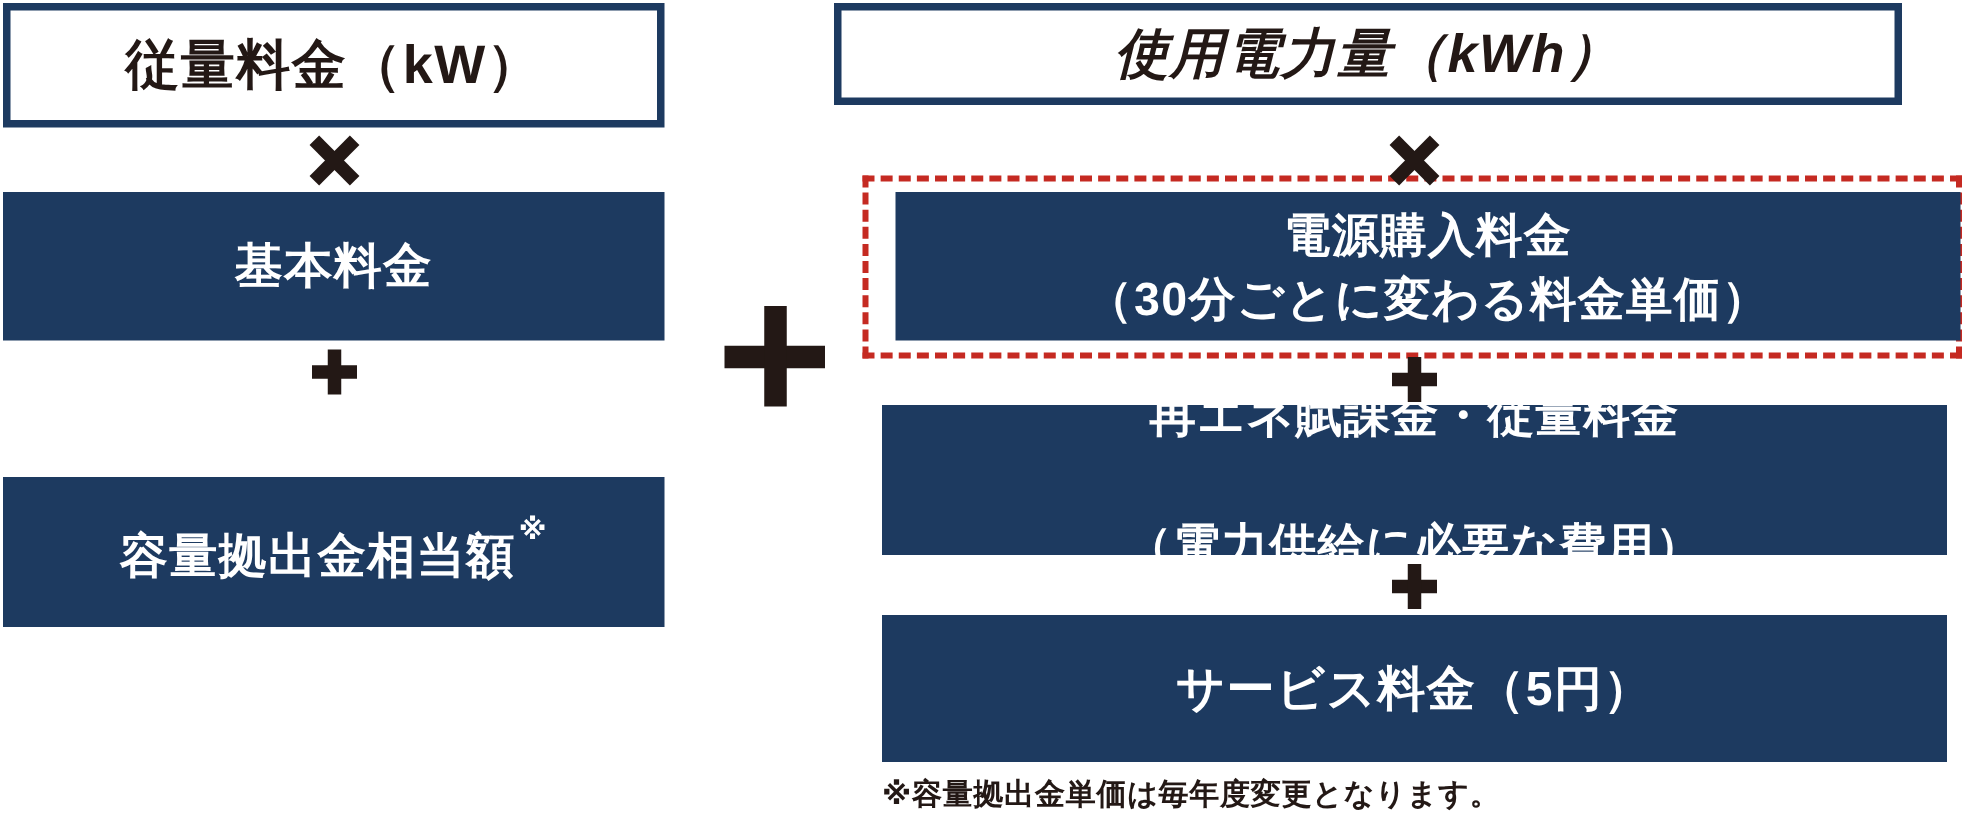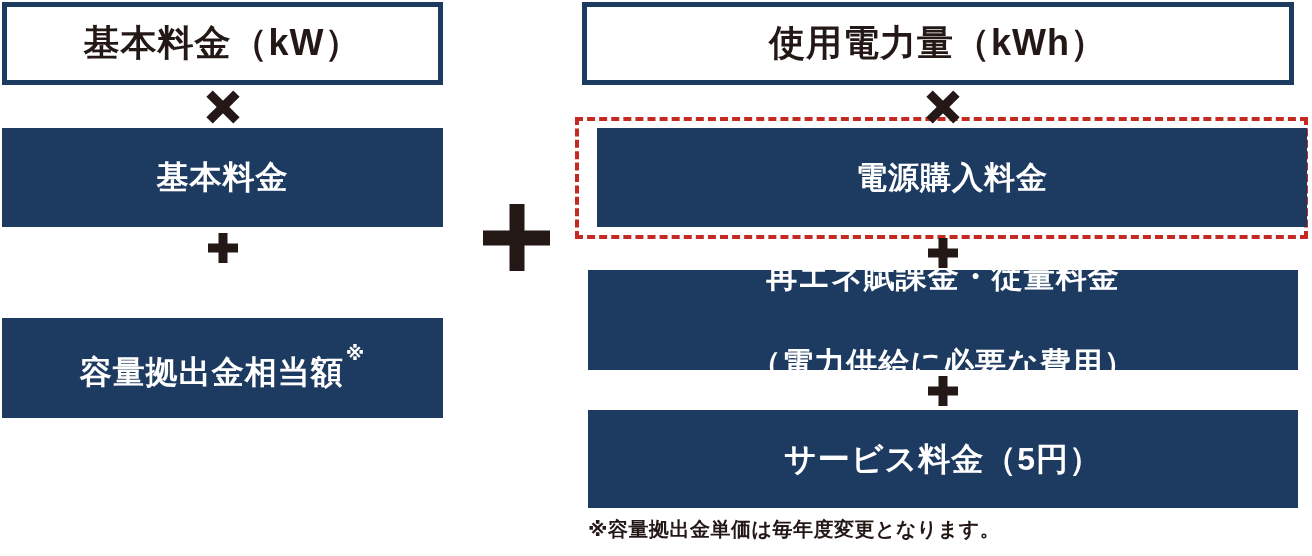--- a/index.html
+++ b/index.html
@@ -116,52 +116,53 @@
     letter-spacing:0.5px;
     white-space:nowrap;
   }
 </style>
 </head>
 <body>
 
 <div class="canvas">
 
   <div class="outline-box" style="left:2px;top:2px;width:441px;height:83px;">
-    <span>基本料金（kW）</span>
+    <span>従量料金（kW）</span>
   </div>
 
   <div class="op-row" style="left:2px;top:90px;width:441px;height:34px;">
     <span class="icon-cross"></span>
   </div>
 
   <div class="solid-box" style="left:2px;top:128px;width:441px;height:99px;">
     <span class="single">基本料金</span>
   </div>
 
   <div class="op-row" style="left:2px;top:233px;width:441px;height:30px;">
     <span class="icon-plus"></span>
   </div>
 
   <div class="solid-box" style="left:2px;top:270px;width:441px;height:100px;margin-top:48px;">
     <span class="single"><span>容量拠出金相当額</span><sup class="note-mark">※</sup></span>
   </div>
 
   <span class="icon-plus-big"></span>
 
-  <div class="outline-box" style="left:582px;top:2px;width:712px;height:83px;">
+  <div class="outline-box" style="left:556px;top:2px;width:712px;height:68px;font-style:italic;">
     <span>使用電力量（kWh）</span>
   </div>
 
   <div class="op-row" style="left:588px;top:90px;width:710px;height:34px;">
     <span class="icon-cross"></span>
   </div>
 
   <div class="dashed-wrap">
     <div class="solid-box">
       <span>電源購入料金</span>
+      <span>（30分ごとに変わる料金単価）</span>
     </div>
   </div>
 
   <div class="op-row" style="left:588px;top:238px;width:710px;height:30px;">
     <span class="icon-plus"></span>
   </div>
 
   <div class="solid-box" style="left:588px;top:270px;width:710px;height:100px;gap:44px;">
     <span>再エネ賦課金・従量料金</span>
     <span>（電力供給に必要な費用）</span>

